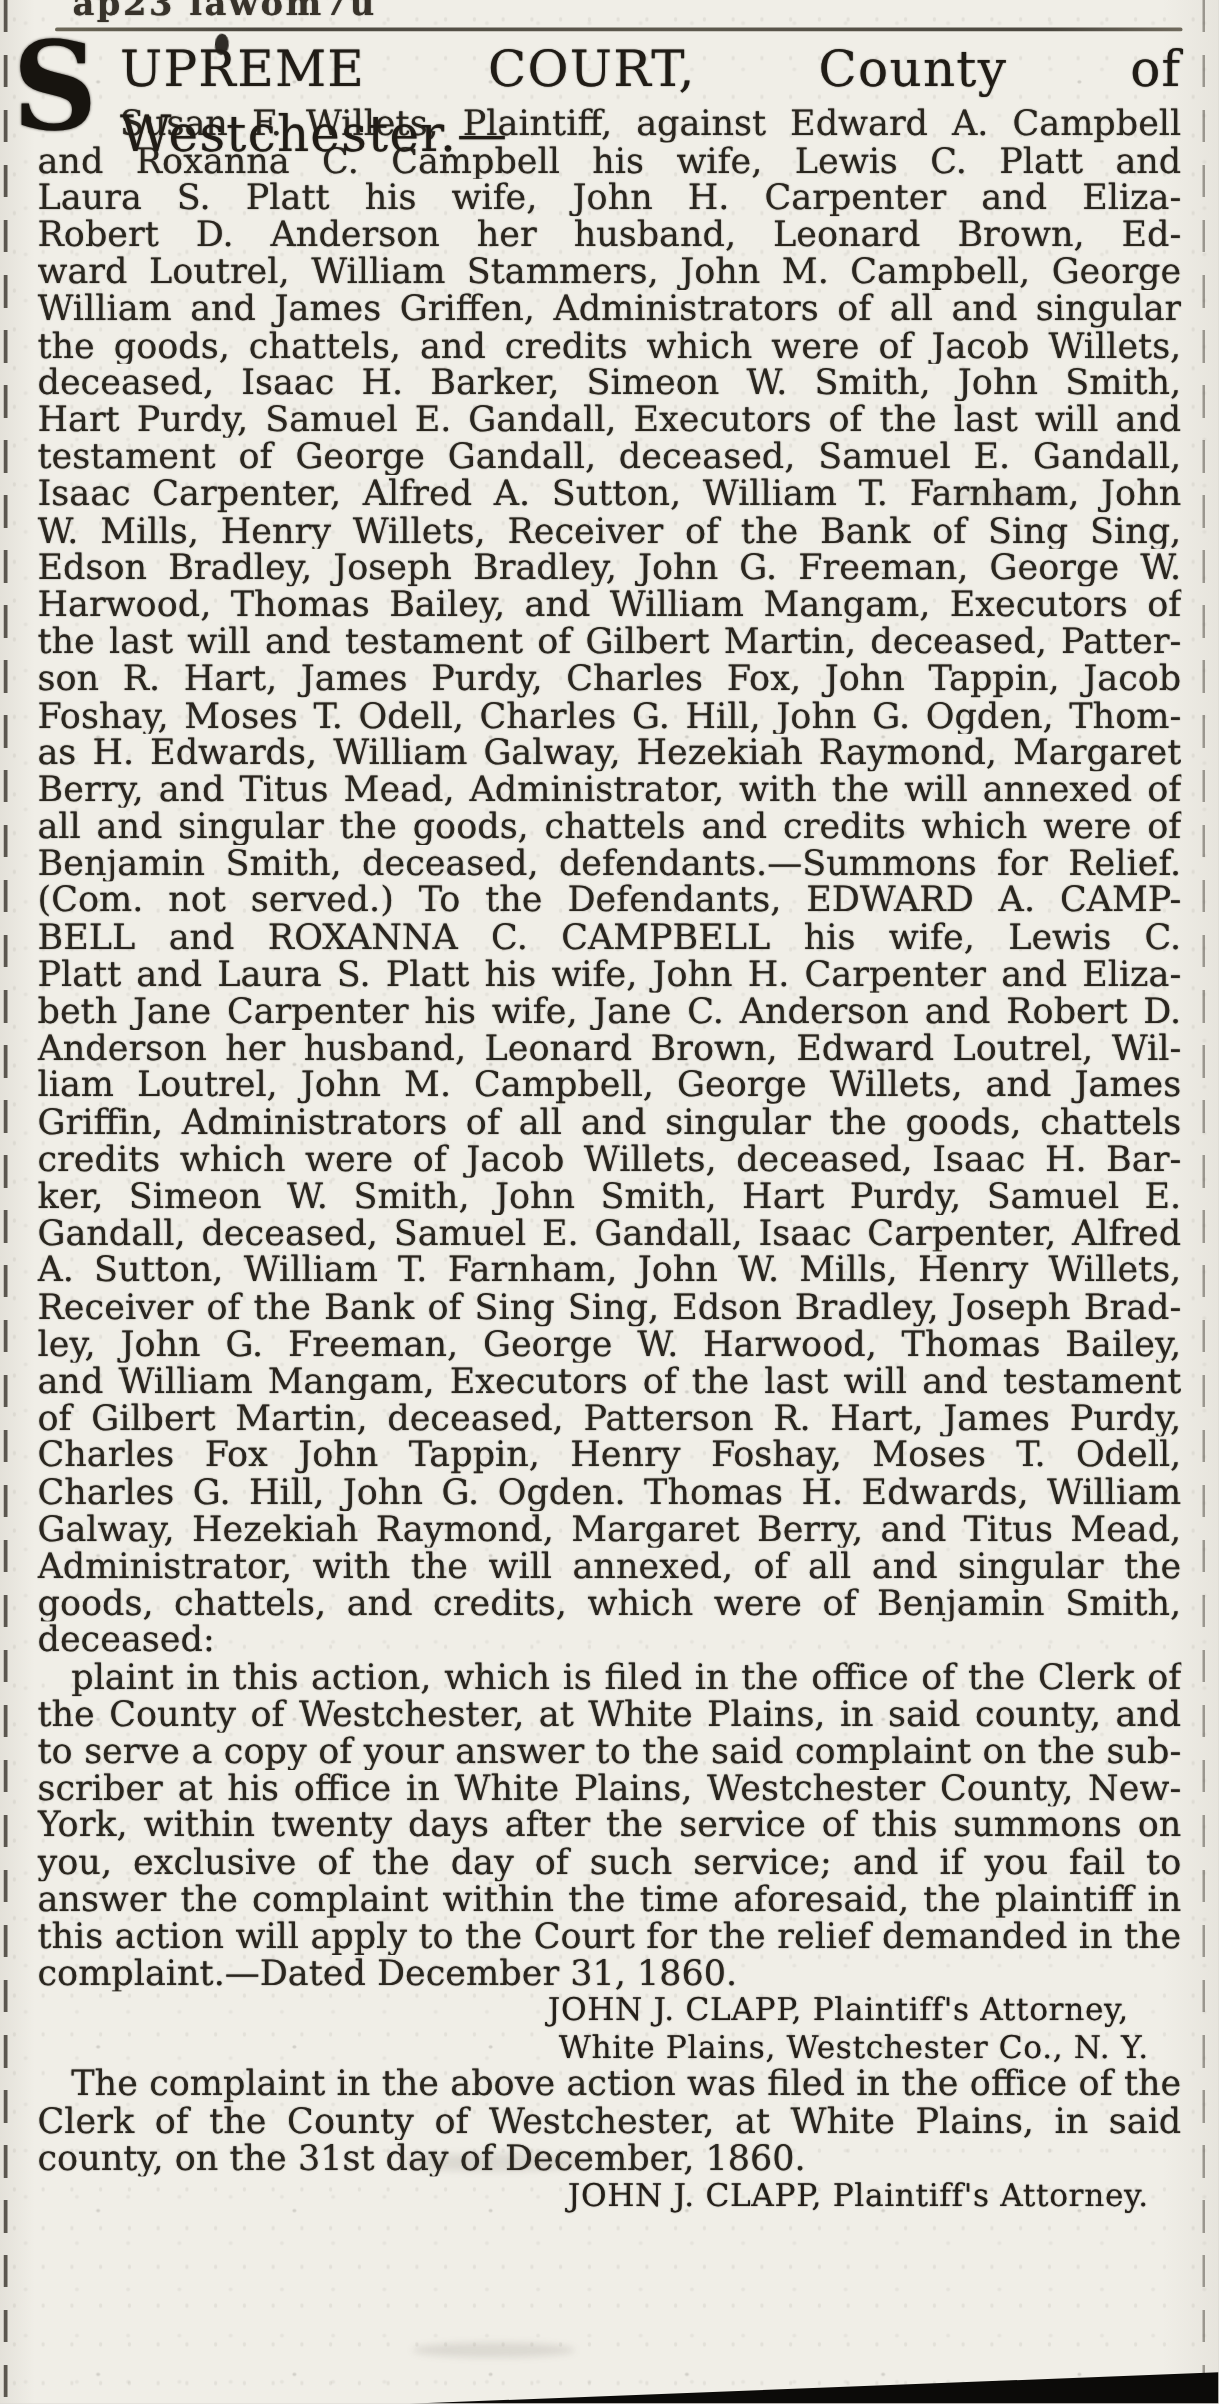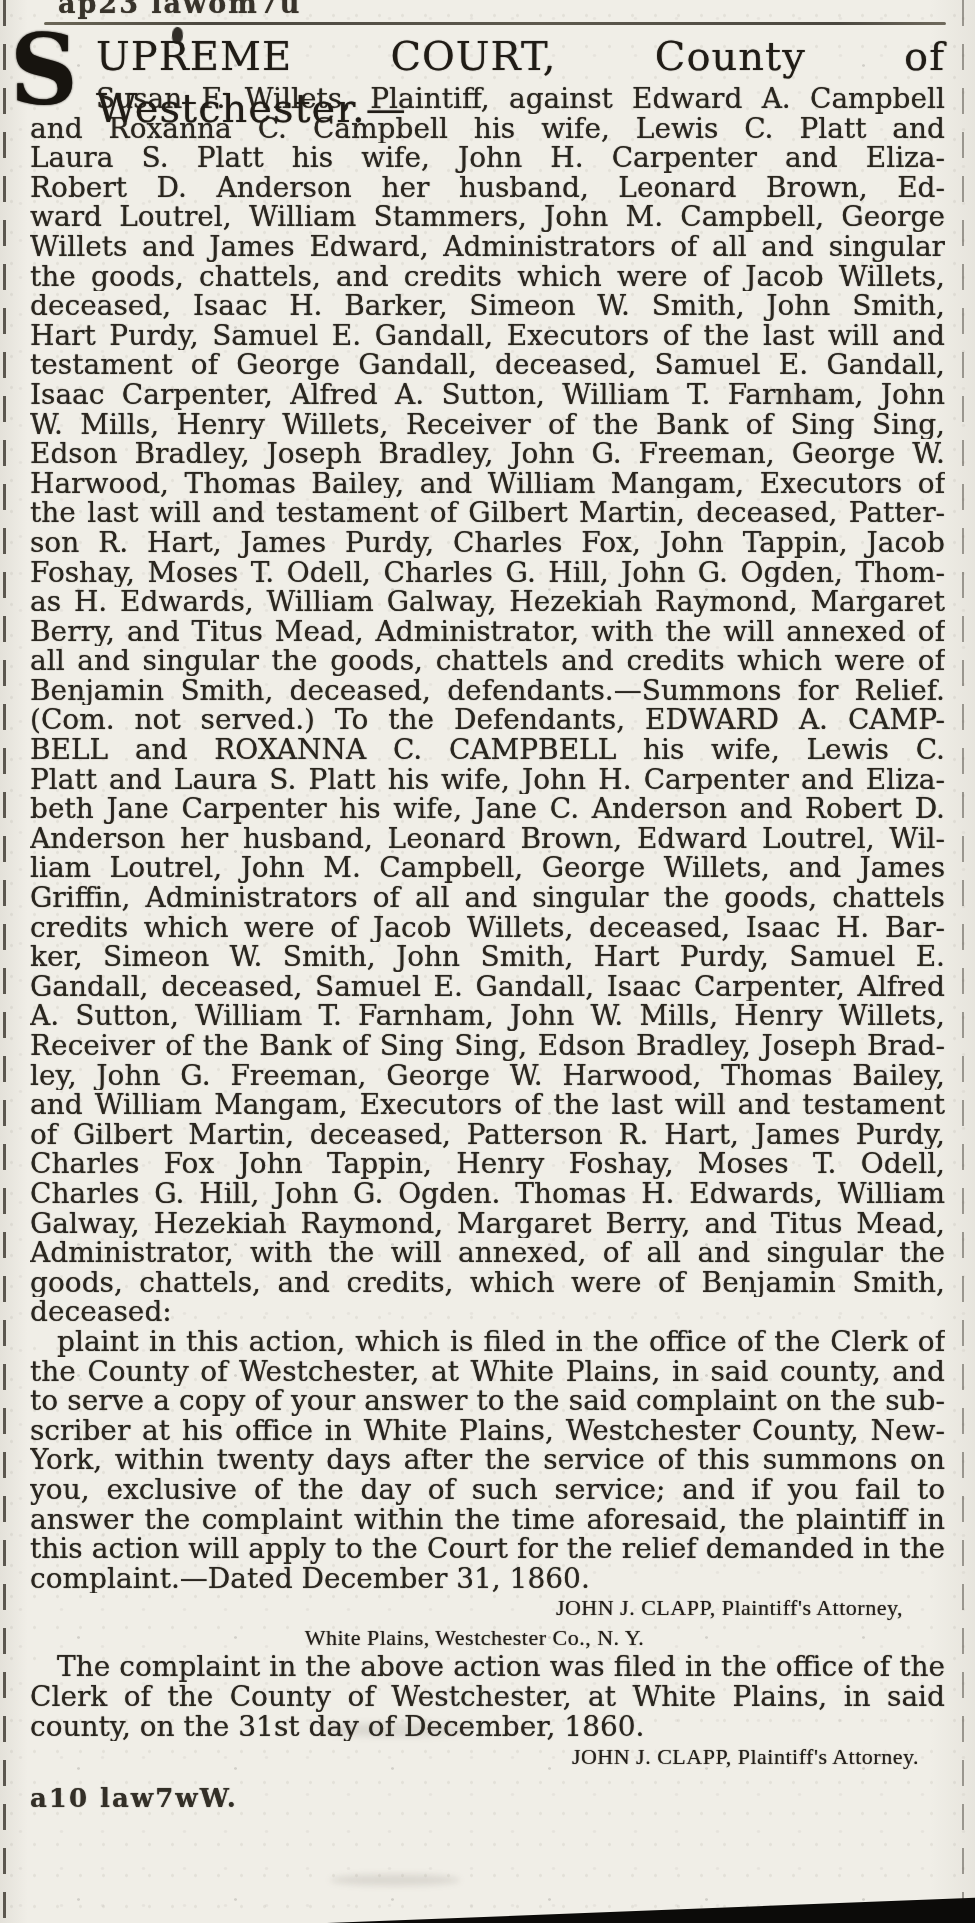--- a/index.html
+++ b/index.html
@@ -56,25 +56,25 @@
   }
   .para .line, .finline{
     font-size:28px;line-height:29.6px;height:29.6px;
     text-align:justify;text-align-last:justify;
     white-space:normal;overflow:hidden;
   }
   .finline{text-align-last:left;}
   .p1 .line:first-child{padding-left:66px;}
   .p2 .line:first-child, .p3 .line:first-child{padding-left:27px;}
   .sig{
-    font-size:22px;line-height:29.6px;height:29.6px;color:#241f19;
-    text-align:right;letter-spacing:.5px;font-family:Liberation Serif, serif;
+    font-size:25px;line-height:29.6px;height:29.6px;color:#241f19;
+    text-align:right;letter-spacing:.5px;
   }
   .sig.sig1{padding-right:42px;}
-  .sig.sig2{padding-right:26px;text-align:center;}
+  .sig.sig2{padding-right:26px;}
   .sig.sig3{padding-right:26px;margin-top:1px;}
   .bottom-slug{
     margin-top:11px;
     font-size:26px;font-weight:bold;letter-spacing:2px;color:#332f27;
   }
   .ink-blot{
     position:absolute;left:172px;top:27px;width:11px;height:17px;
     background:#16130e;border-radius:45% 55% 50% 50%;
     transform:rotate(6deg);opacity:.88;filter:blur(0.6px);
   }
@@ -114,21 +114,21 @@
       <span class="dropcap">S</span>
       <span class="headline-text">UPREME COURT, County of Westchester.—</span>
     </div>
 
     <div class="para p1">
         <div class="line">Susan F. Willets, Plaintiff, against Edward A. Campbell</div>
         <div class="line">and Roxanna C. Campbell his wife, Lewis C. Platt and</div>
         <div class="line">Laura S. Platt his wife, John H. Carpenter and Eliza-</div>
         <div class="line">Robert D. Anderson her husband, Leonard Brown, Ed-</div>
         <div class="line">ward Loutrel, William Stammers, John M. Campbell, George</div>
-        <div class="line">Willets and James Edward, Administrators of all and singular</div>
+        <div class="line">William and James Griffen, Administrators of all and singular</div>
         <div class="line">the goods, chattels, and credits which were of Jacob Willets,</div>
         <div class="line">deceased, Isaac H. Barker, Simeon W. Smith, John Smith,</div>
         <div class="line">Hart Purdy, Samuel E. Gandall, Executors of the last will and</div>
         <div class="line">testament of George Gandall, deceased, Samuel E. Gandall,</div>
         <div class="line">Isaac Carpenter, Alfred A. Sutton, William T. Farnham, John</div>
         <div class="line">W. Mills, Henry Willets, Receiver of the Bank of Sing Sing,</div>
         <div class="line">Edson Bradley, Joseph Bradley, John G. Freeman, George W.</div>
         <div class="line">Harwood, Thomas Bailey, and William Mangam, Executors of</div>
         <div class="line">the last will and testament of Gilbert Martin, deceased, Patter-</div>
         <div class="line">son R. Hart, James Purdy, Charles Fox, John Tappin, Jacob</div>
@@ -176,19 +176,18 @@
     <div class="sig sig2">White Plains, Westchester Co., N. Y.</div>
 
     <div class="para p3">
         <div class="line">The complaint in the above action was filed in the office of the</div>
         <div class="line">Clerk of the County of Westchester, at White Plains, in said</div>
       </div>
     <div class="finline">county, on the 31st day of December, 1860.</div>
 
     <div class="sig sig3">JOHN J. CLAPP, Plaintiff's Attorney.</div>
 
-    <div class="bottom-slug">a10 law7wW.</div>
 
   </div>
 
   <div class="corner-wedge"></div>
 
 </div>
 
 </body></html>

